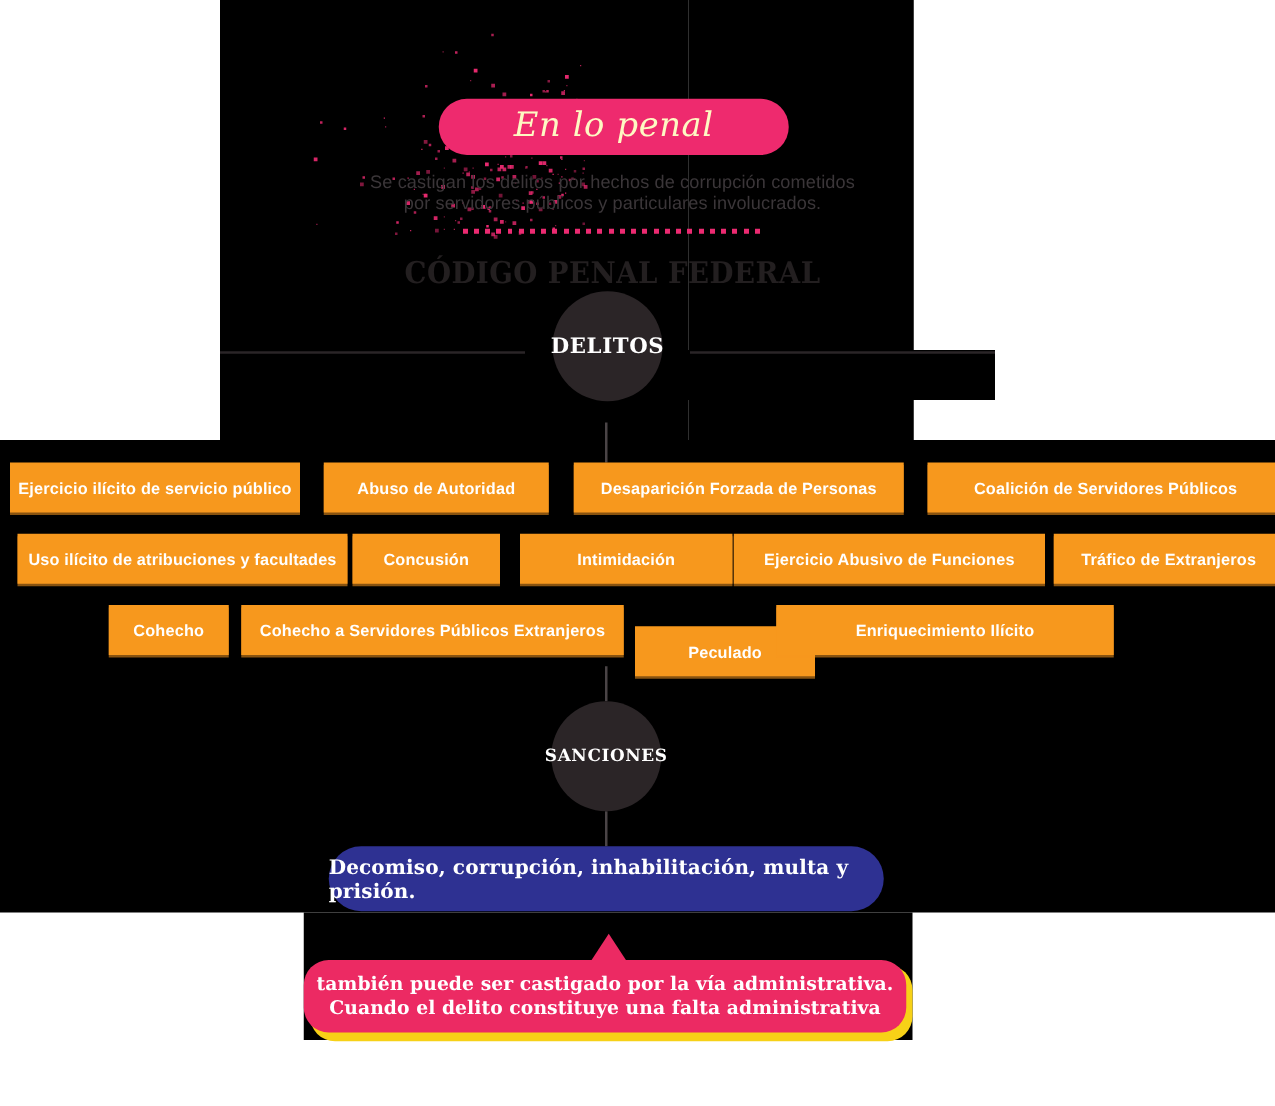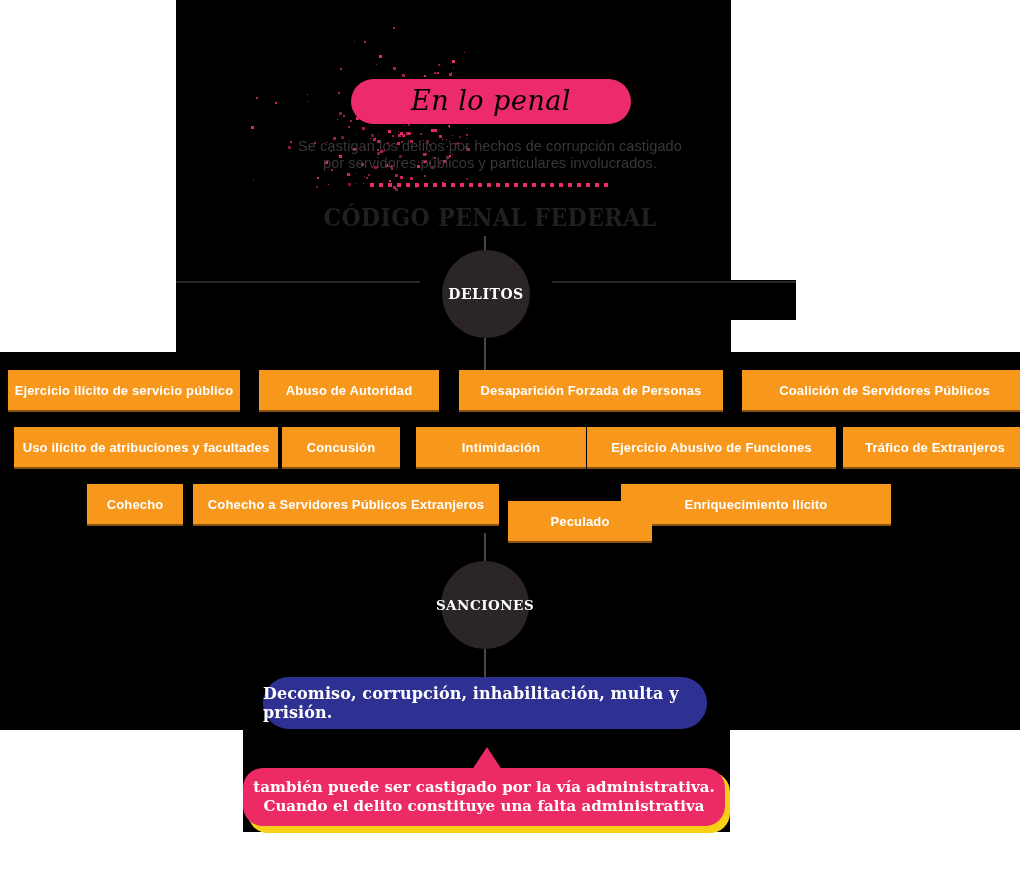--- a/index.html
+++ b/index.html
@@ -27,21 +27,21 @@
   #spray{position:absolute;left:238px;top:18px;width:230px;height:170px;}
   #spray i{position:absolute;background:#ec2a71;display:block;}
 
   
   #pill{
     position:absolute; left:351px; top:79px; width:280px; height:45px;
     background:#ee2a6e; border-radius:23px;
   }
   #pill .pill-txt{
     position:absolute;inset:0;display:flex;align-items:center;justify-content:center;
-    color:#000000;font-family:"DejaVu Serif", serif;font-style:italic;
+    color:#fef9c3;font-family:"DejaVu Serif", serif;font-style:italic;
     font-size:27px;letter-spacing:.5px;font-weight:400;
     transform:translateY(-1px);
   }
 
   
   #subtitle{
     position:absolute;left:250px;top:138px;width:480px;
     text-align:center;color:#3b3639;
     font-size:14.5px;line-height:17px;letter-spacing:.1px;
   }
@@ -64,21 +64,21 @@
   .vline{position:absolute;width:2px;background:#4a4446;}
   .hline{position:absolute;height:2px;background:#2a2527;}
 
   
   .circle{
     position:absolute;border-radius:50%;background:#2b2527;
     display:flex;align-items:center;justify-content:center;
     color:#ffffff;font-family:"DejaVu Serif", serif;font-weight:700;
     letter-spacing:.5px;
   }
-  #circle-delitos{left:442px;top:250px;width:88px;height:88px;font-size:14px;justify-content:center;}
+  #circle-delitos{left:442px;top:233px;width:88px;height:88px;font-size:17px;justify-content:center;}
   #circle-sanciones{left:441px;top:561px;width:88px;height:88px;font-size:13.5px;}
 
   
   .crime-row{position:absolute;left:0;width:1020px;height:40px;}
   #row1{top:370px;} #row2{top:427px;} #row3{top:484px;}
   .crime{
     position:absolute;top:0;height:40px;
     background:#f7981d;
     display:flex;align-items:center;justify-content:center;
     color:#ffffff;font-size:13px;font-weight:700;letter-spacing:.15px;
@@ -313,21 +313,21 @@
       <i style="left: 187.5px; top: 122.2px; width: 3px; height: 3px; opacity: 0.48;"></i>
       <i style="left: 145.3px; top: 75.9px; width: 3px; height: 3px; opacity: 0.9;"></i>
       <i style="left: 213.2px; top: 54.3px; width: 1px; height: 1px; opacity: 0.82;"></i>
     </div>
 
   <div id="pill">
     <span class="pill-txt">En lo penal</span>
   </div>
 
   <div id="subtitle">
-    <div>Se castigan los delitos por hechos de corrupción castigado</div>
+    <div>Se castigan los delitos por hechos de corrupción cometidos</div>
     <div>por servidores públicos y particulares involucrados.</div>
   </div>
 
   <div id="dash"></div>
 
   <div id="lawtitle">CÓDIGO PENAL FEDERAL</div>
 
   <div class="vline" style="left:484px;top:236px;height:16px;"></div>
   <div class="vline" style="left:484px;top:338px;height:32px;"></div>
   <div class="hline" style="left:176px;top:281px;width:244px;"></div>

